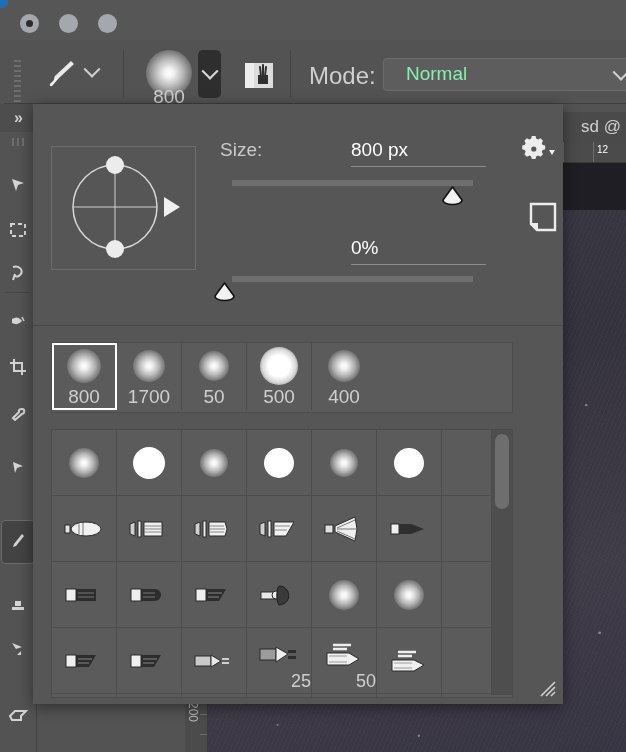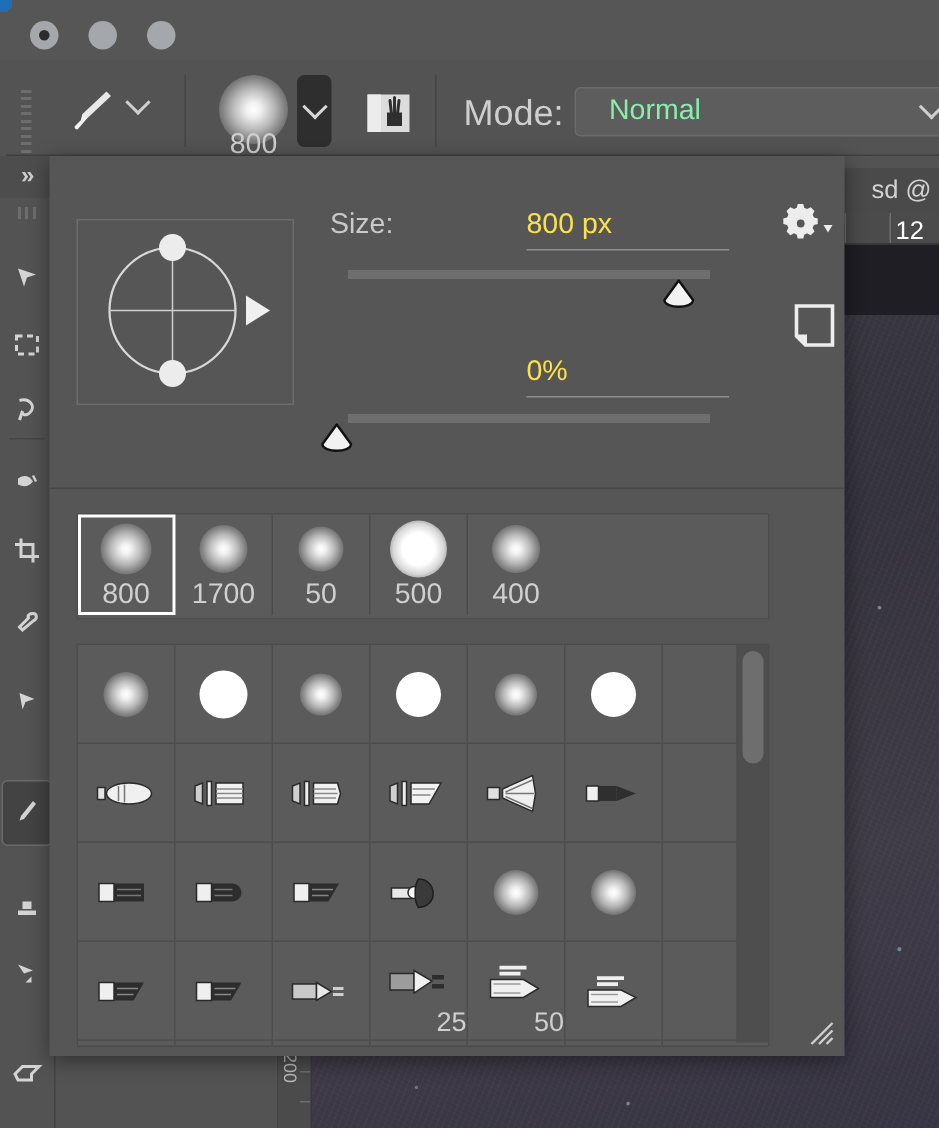--- a/index.html
+++ b/index.html
@@ -41,21 +41,21 @@
     background-image:repeating-linear-gradient(113deg, rgba(255,255,255,.025) 0 1px, transparent 1px 4px),
                      repeating-linear-gradient(27deg, rgba(0,0,0,.04) 0 1px, transparent 1px 3px);}
 
   
   .doc-tab-strip{position:absolute;left:563px;top:112px;width:63px;height:30px;background:#4a4a4a;
     border-bottom:1px solid #383838;display:flex;align-items:center;}
   .doc-tab-title{color:#d2d2d2;font-size:17px;white-space:nowrap;padding-left:18px;}
   .hruler{position:absolute;left:563px;top:142px;width:63px;height:20px;background:#4b4b4b;
     border-bottom:1px solid #3a3a3a;overflow:hidden;}
   .hruler .tick{position:absolute;top:0;width:1px;height:20px;background:#6e6e6e;}
-  .hruler .num{position:absolute;top:2px;color:#ffffff;font-size:17px;}
+  .hruler .num{position:absolute;top:2px;color:#ffffff;font-size:10px;}
 
   
   .vruler{position:absolute;left:185px;top:700px;width:22px;height:52px;background:#4b4b4b;
     border-right:1px solid #3a3a3a;overflow:hidden;}
   .vruler .vnum{position:absolute;left:1px;top:2px;color:#b9b9b9;font-size:12px;
     writing-mode:vertical-rl;letter-spacing:0px;}
   .vruler .vtick{position:absolute;right:0;width:7px;height:1px;background:#6e6e6e;}
 
   
   .win-frame{position:absolute;left:0;top:0;width:626px;height:40px;background:#565656;
@@ -104,21 +104,21 @@
   .tool-item{position:absolute;left:3px;width:30px;height:30px;display:flex;align-items:center;justify-content:center;}
   .tool-item.active{background:#434343;border:1px solid #6a6a6a;border-radius:4px;width:32px;height:42px;left:1px;}
   .tsep{position:absolute;left:6px;width:24px;height:1px;background:#464646;}
 
   
   .picker{position:absolute;left:33px;top:104px;width:530px;height:600px;background:#565656;
     box-shadow:0 3px 14px rgba(0,0,0,.45);}
   .picker-top{position:absolute;left:0;top:0;width:530px;height:221px;border-bottom:1px solid #484848;}
   .angle-box{position:absolute;left:18px;top:42px;width:143px;height:122px;border:1px solid #6c6c6c;}
   .field-label{position:absolute;color:#c9c9c9;font-size:19px;}
-  .field-value{position:absolute;color:#fde047;font-size:19px;}
+  .field-value{position:absolute;color:#ffffff;font-size:19px;}
   .field-underline{position:absolute;height:1px;background:#8d8d8d;}
   .slider-track{position:absolute;height:6px;background:#8a8a8a;border-radius:1px;}
   .slider-track .bg{position:absolute;left:0;top:0;height:6px;width:100%;background:#6e6e6e;}
   .thumb{position:absolute;width:25px;height:24px;}
   .gear-btn{position:absolute;left:488px;top:30px;width:40px;height:34px;}
   .newdoc-btn{position:absolute;left:493px;top:96px;width:34px;height:34px;}
 
   .presets-row{position:absolute;left:18px;top:238px;width:460px;height:69px;
     background:#5b5b5b;border:1px solid #4c4c4c;display:flex;}
   .preset-cell{position:relative;width:64px;height:67px;border-right:1px solid #4c4c4c;}

